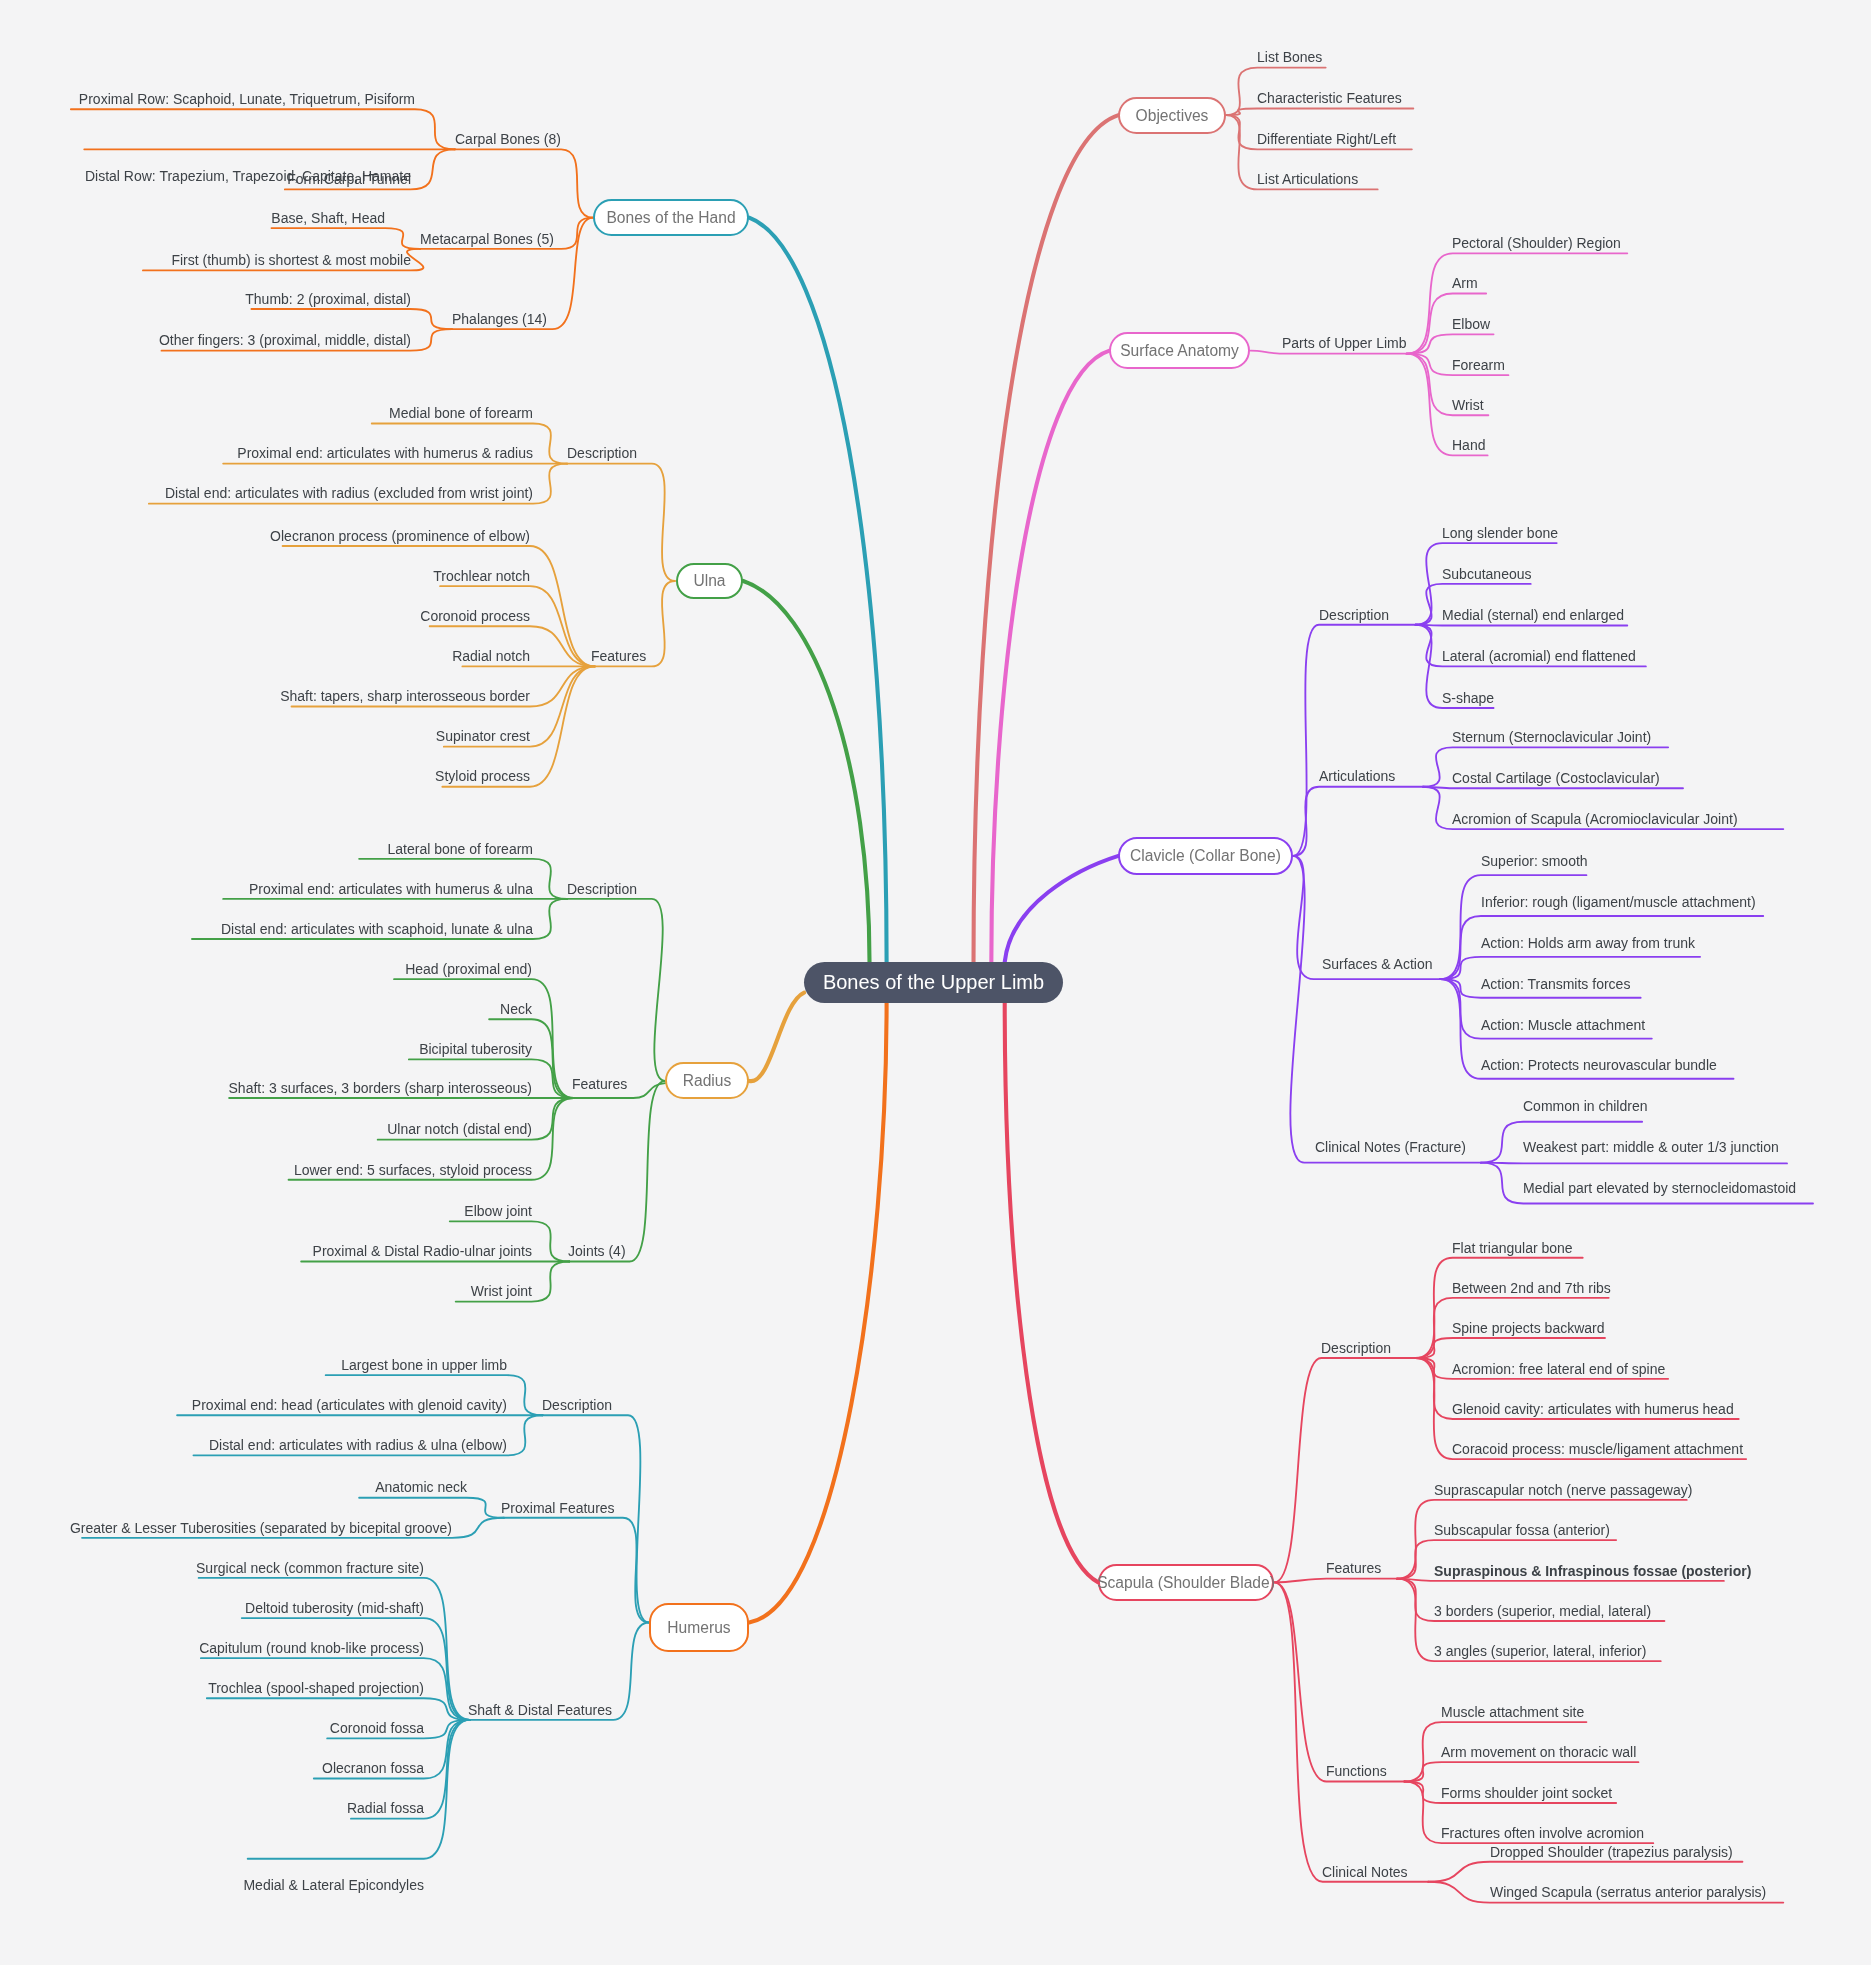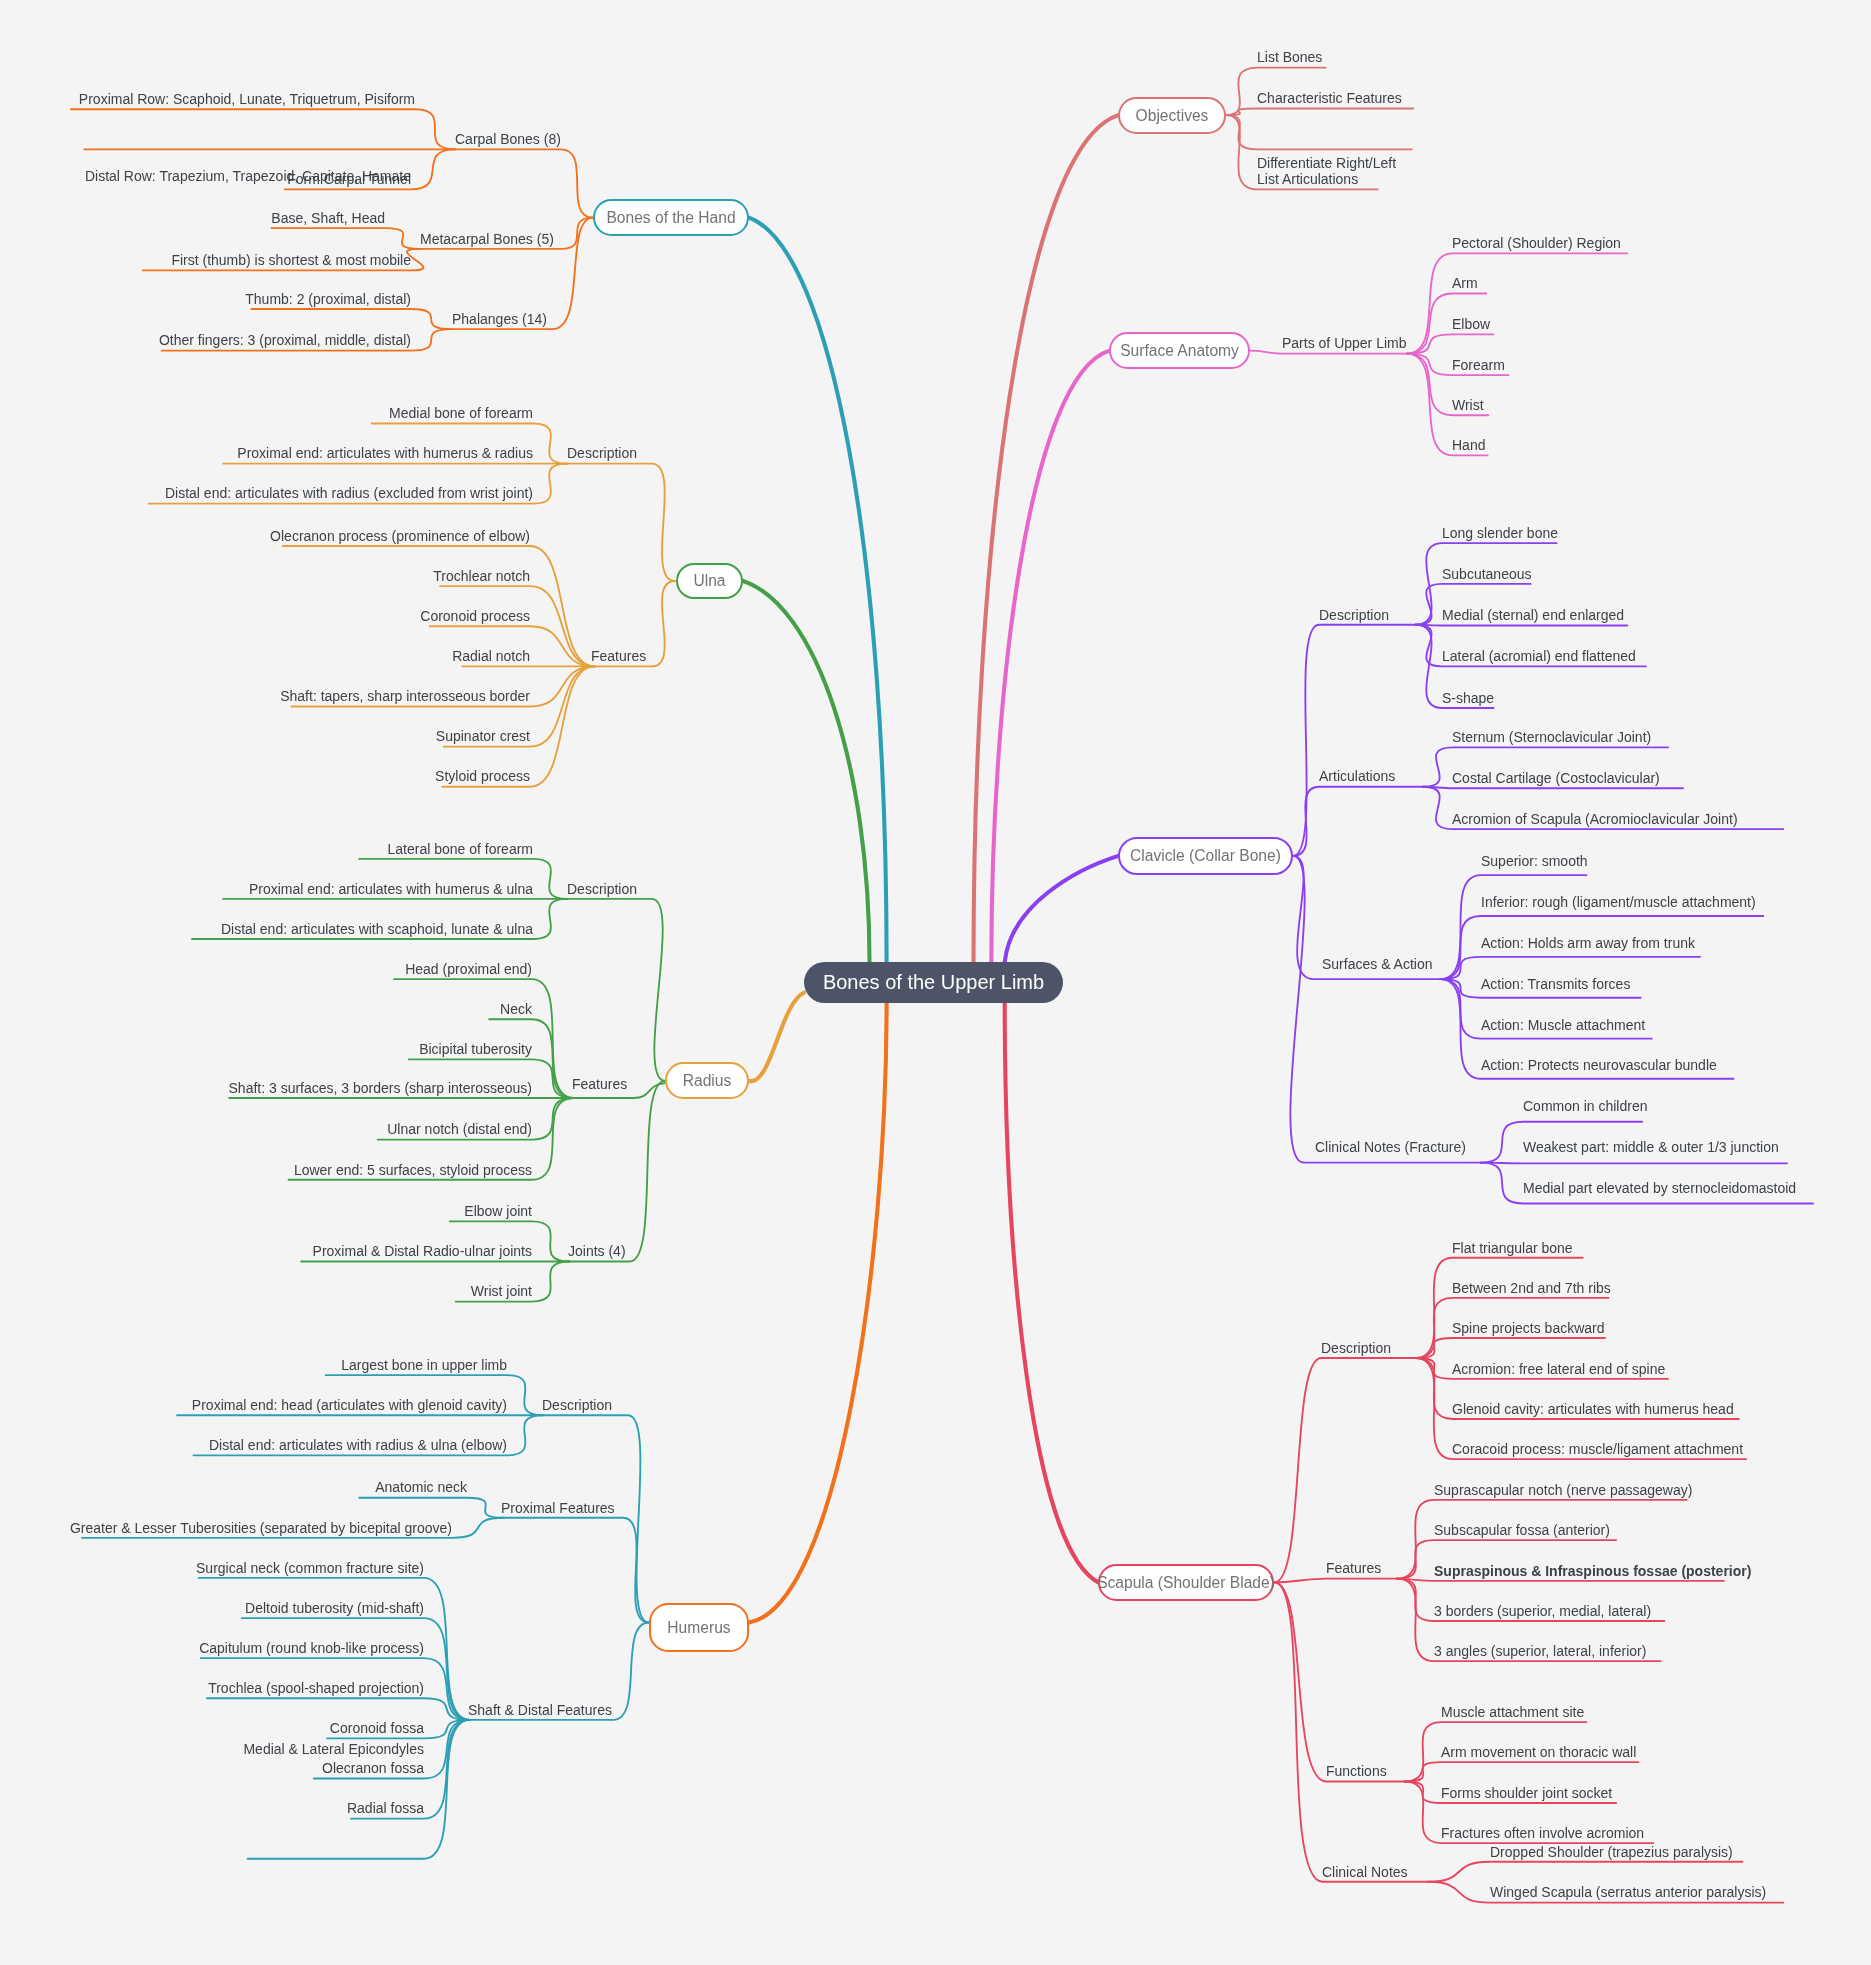--- a/index.html
+++ b/index.html
@@ -237,25 +237,25 @@
 <div class="lb ra" style="right:1405px;top:1478px;">Anatomic neck</div>
 <div class="lb ra" style="right:1420px;top:1519px;">Greater &amp; Lesser Tuberosities (separated by bicepital groove)</div>
 <div class="gl" style="left:468px;width:146px;top:1701px;">Shaft &amp; Distal Features</div>
 <div class="lb ra" style="right:1448px;top:1559px;">Surgical neck (common fracture site)</div>
 <div class="lb ra" style="right:1448px;top:1599px;">Deltoid tuberosity (mid-shaft)</div>
 <div class="lb ra" style="right:1448px;top:1639px;">Capitulum (round knob-like process)</div>
 <div class="lb ra" style="right:1448px;top:1679px;">Trochlea (spool-shaped projection)</div>
 <div class="lb ra" style="right:1448px;top:1719px;">Coronoid fossa</div>
 <div class="lb ra" style="right:1448px;top:1759px;">Olecranon fossa</div>
 <div class="lb ra" style="right:1448px;top:1799px;">Radial fossa</div>
-<div class="lb ra" style="right:1448px;top:1740px;">Medial &amp; Lateral Epicondyles</div>
+<div class="lb ra" style="right:1448px;top:1876px;">Medial &amp; Lateral Epicondyles</div>
 
 <div class="lb" style="left:1257px;top:48px;">List Bones</div>
 <div class="lb" style="left:1257px;top:89px;">Characteristic Features</div>
-<div class="lb" style="left:1257px;top:130px;margin-top:24px;">Differentiate Right/Left</div>
+<div class="lb" style="left:1257px;top:130px;">Differentiate Right/Left</div>
 <div class="lb" style="left:1257px;top:170px;">List Articulations</div>
 
 <div class="gl" style="left:1282px;width:125px;top:334px;">Parts of Upper Limb</div>
 <div class="lb" style="left:1452px;top:234px;">Pectoral (Shoulder) Region</div>
 <div class="lb" style="left:1452px;top:274px;">Arm</div>
 <div class="lb" style="left:1452px;top:315px;">Elbow</div>
 <div class="lb" style="left:1452px;top:356px;">Forearm</div>
 <div class="lb" style="left:1452px;top:396px;">Wrist</div>
 <div class="lb" style="left:1452px;top:436px;">Hand</div>
 

